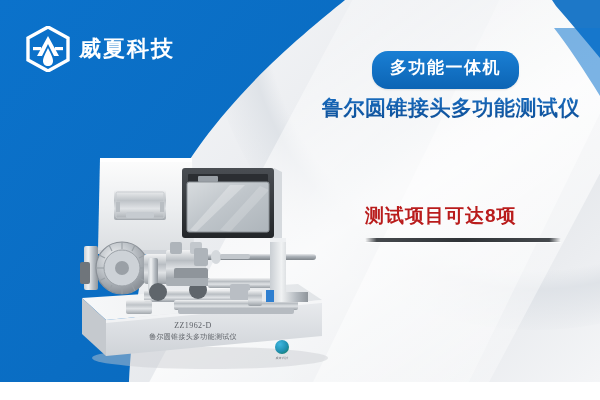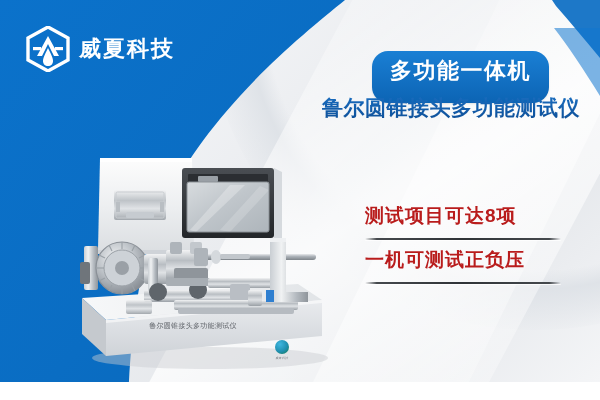--- a/index.html
+++ b/index.html
@@ -70,25 +70,25 @@
     font-size: 10.5px;
     font-weight: bold;
     letter-spacing: 2.6px;
     margin-top: 4px;
   }
 
   
   .badge {
     position: absolute;
     left: 372px; top: 51px;
-    padding: 5px 18px 17px;
+    padding: 5px 18px 10px;
     border-radius: 16px;
     background: linear-gradient(180deg, #1a7fd4 0%, #0c64b4 100%);
     color: #ffffff;
-    font-size: 22px;
+    font-size: 17px;
     font-weight: bold;
     letter-spacing: 1.5px;
     white-space: nowrap;
     box-shadow: 0 1px 2px rgba(0,0,0,.10);
   }
   .headline {
     position: absolute;
     left: 306px; top: 94px;
     width: 290px;
     text-align: center;
@@ -199,21 +199,20 @@
       <span class="logo-cn">威夏科技</span>
     </span>
   </div>
 
   <div class="badge">多功能一体机</div>
   <div class="headline">鲁尔圆锥接头多功能测试仪</div>
 
   <div class="features">
     <div class="feature-row">测试项目可达8项</div>
     <div class="feature-rule"></div>
-    <div class="feature-row">一机可测试正负压</div>
     <div class="feature-rule"></div>
   </div>
 
   <div class="machine">
     <svg width="260" height="225" viewBox="0 0 260 225">
       <defs>
         <linearGradient id="bodyG" x1="0" y1="0" x2="0" y2="1">
           <stop offset="0%" stop-color="#fdfdfd"></stop>
           <stop offset="55%" stop-color="#eceef0"></stop>
           <stop offset="100%" stop-color="#dcdfe2"></stop>
@@ -334,20 +333,21 @@
       <path d="M200 88 L216 88 L216 142 L238 142 L238 152 L200 152 Z" fill="url(#steelV)"></path>
       <path d="M200 88 L216 88 L216 92 L200 92 Z" fill="#eef0f2"></path>
       <rect x="196" y="140" width="8" height="12" fill="#2f7fd0"></rect>
 
       <rect x="178" y="140" width="14" height="16" rx="2" fill="url(#steel)"></rect>
       <rect x="56" y="150" width="26" height="14" rx="2" fill="url(#steel)" opacity=".9"></rect>
     </svg>
   </div>
 
   <div class="mach-label">
+    <div class="mach-model">ZZ1962-D</div>
     <div class="mach-name">鲁尔圆锥接头多功能测试仪</div>
   </div>
 
   <div class="mach-badge">
     <div class="mb-dot"></div>
     <div class="mb-tx">威夏科技</div>
   </div>
 
 </div>
 

